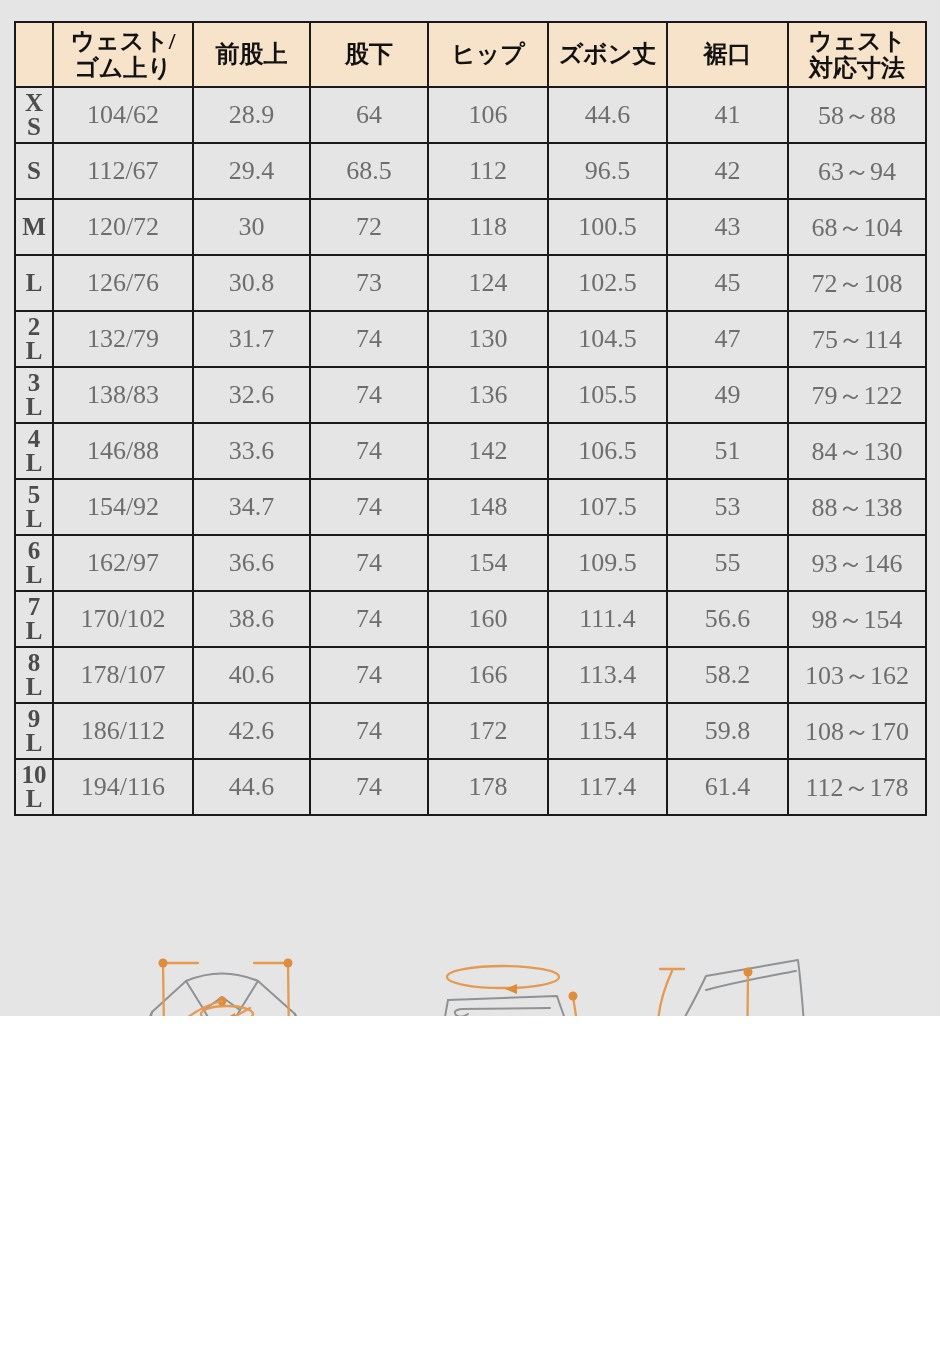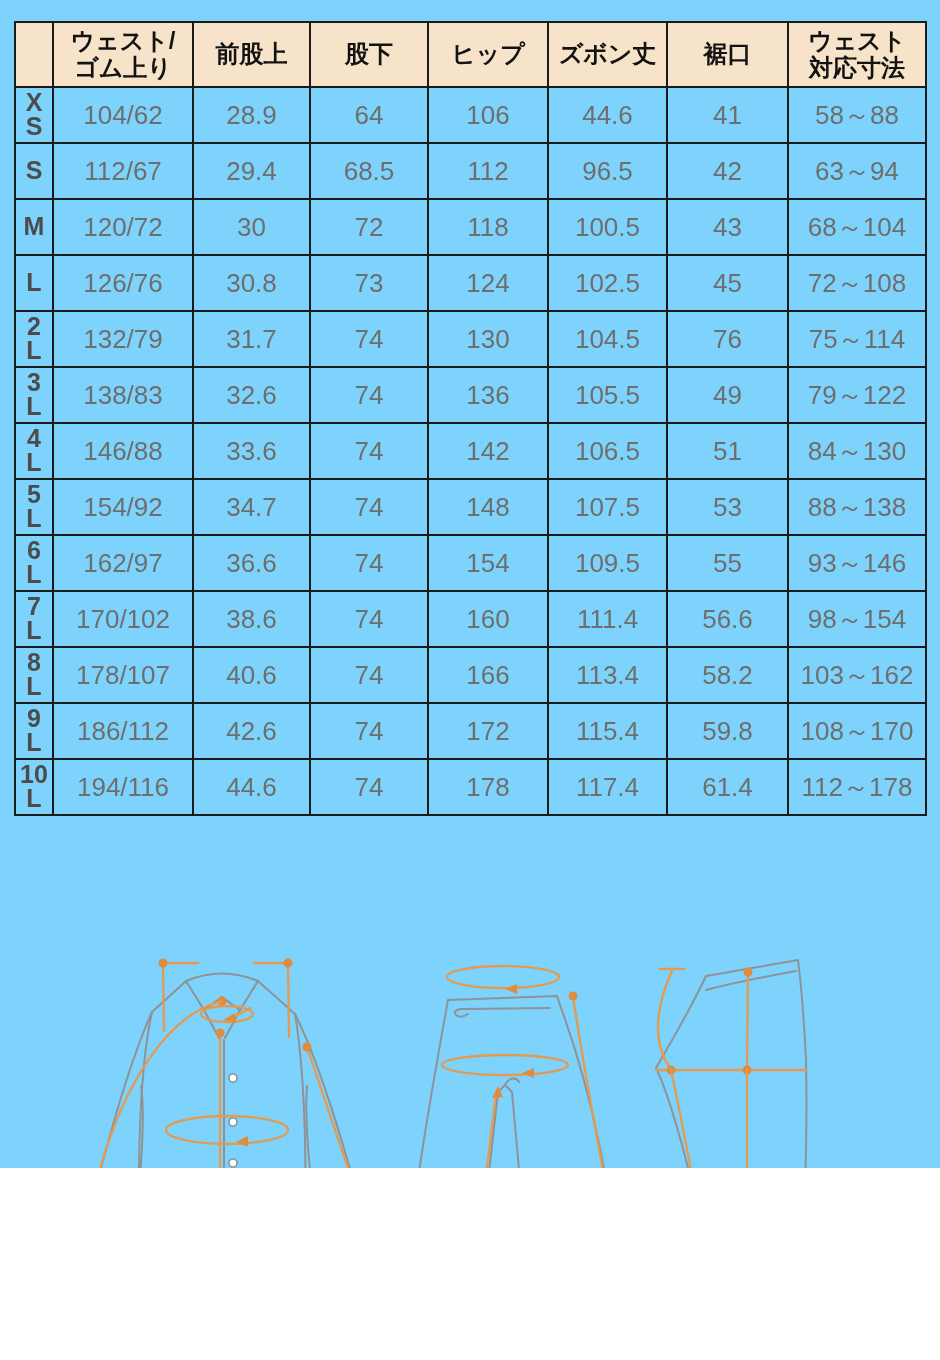--- a/index.html
+++ b/index.html
@@ -1,17 +1,17 @@
 <!DOCTYPE html>
 <html><head>
 <meta charset="utf-8">
 <style>
   html,body{margin:0;padding:0;background:#fff;}
-  #page{position:relative;width:940px;height:1168px;background:#7dd3fc;overflow:hidden;
-        font-family:Liberation Sans, sans-serif;}
+  #page{position:relative;width:940px;height:1016px;background:#e5e5e5;overflow:hidden;
+        font-family:Liberation Serif, serif;}
   
   #size-table{position:absolute;left:14px;top:21px;border-collapse:collapse;table-layout:fixed;width:911px;}
   #size-table th,#size-table td{border:2px solid #1a1a1a;text-align:center;vertical-align:middle;padding:0;}
   #size-table thead th{background:#f7e3c9;color:#121212;font-size:24px;font-weight:700;
         white-space:pre-line;line-height:1.12;height:63px;}
   #size-table tbody tr{height:56px;}
   #size-table tbody th{color:#4c4c4c;font-size:25px;font-weight:700;line-height:0.95;
         white-space:pre-line;padding:0 1px;}
   #size-table tbody td{color:#6e6e6e;font-size:26px;font-weight:400;letter-spacing:0;}
   
@@ -99,21 +99,21 @@
           <td>72～108</td>
         </tr>
         <tr>
           <th>2
 L</th>
           <td>132/79</td>
           <td>31.7</td>
           <td>74</td>
           <td>130</td>
           <td>104.5</td>
-          <td>76</td>
+          <td>47</td>
           <td>75～114</td>
         </tr>
         <tr>
           <th>3
 L</th>
           <td>138/83</td>
           <td>32.6</td>
           <td>74</td>
           <td>136</td>
           <td>105.5</td>

